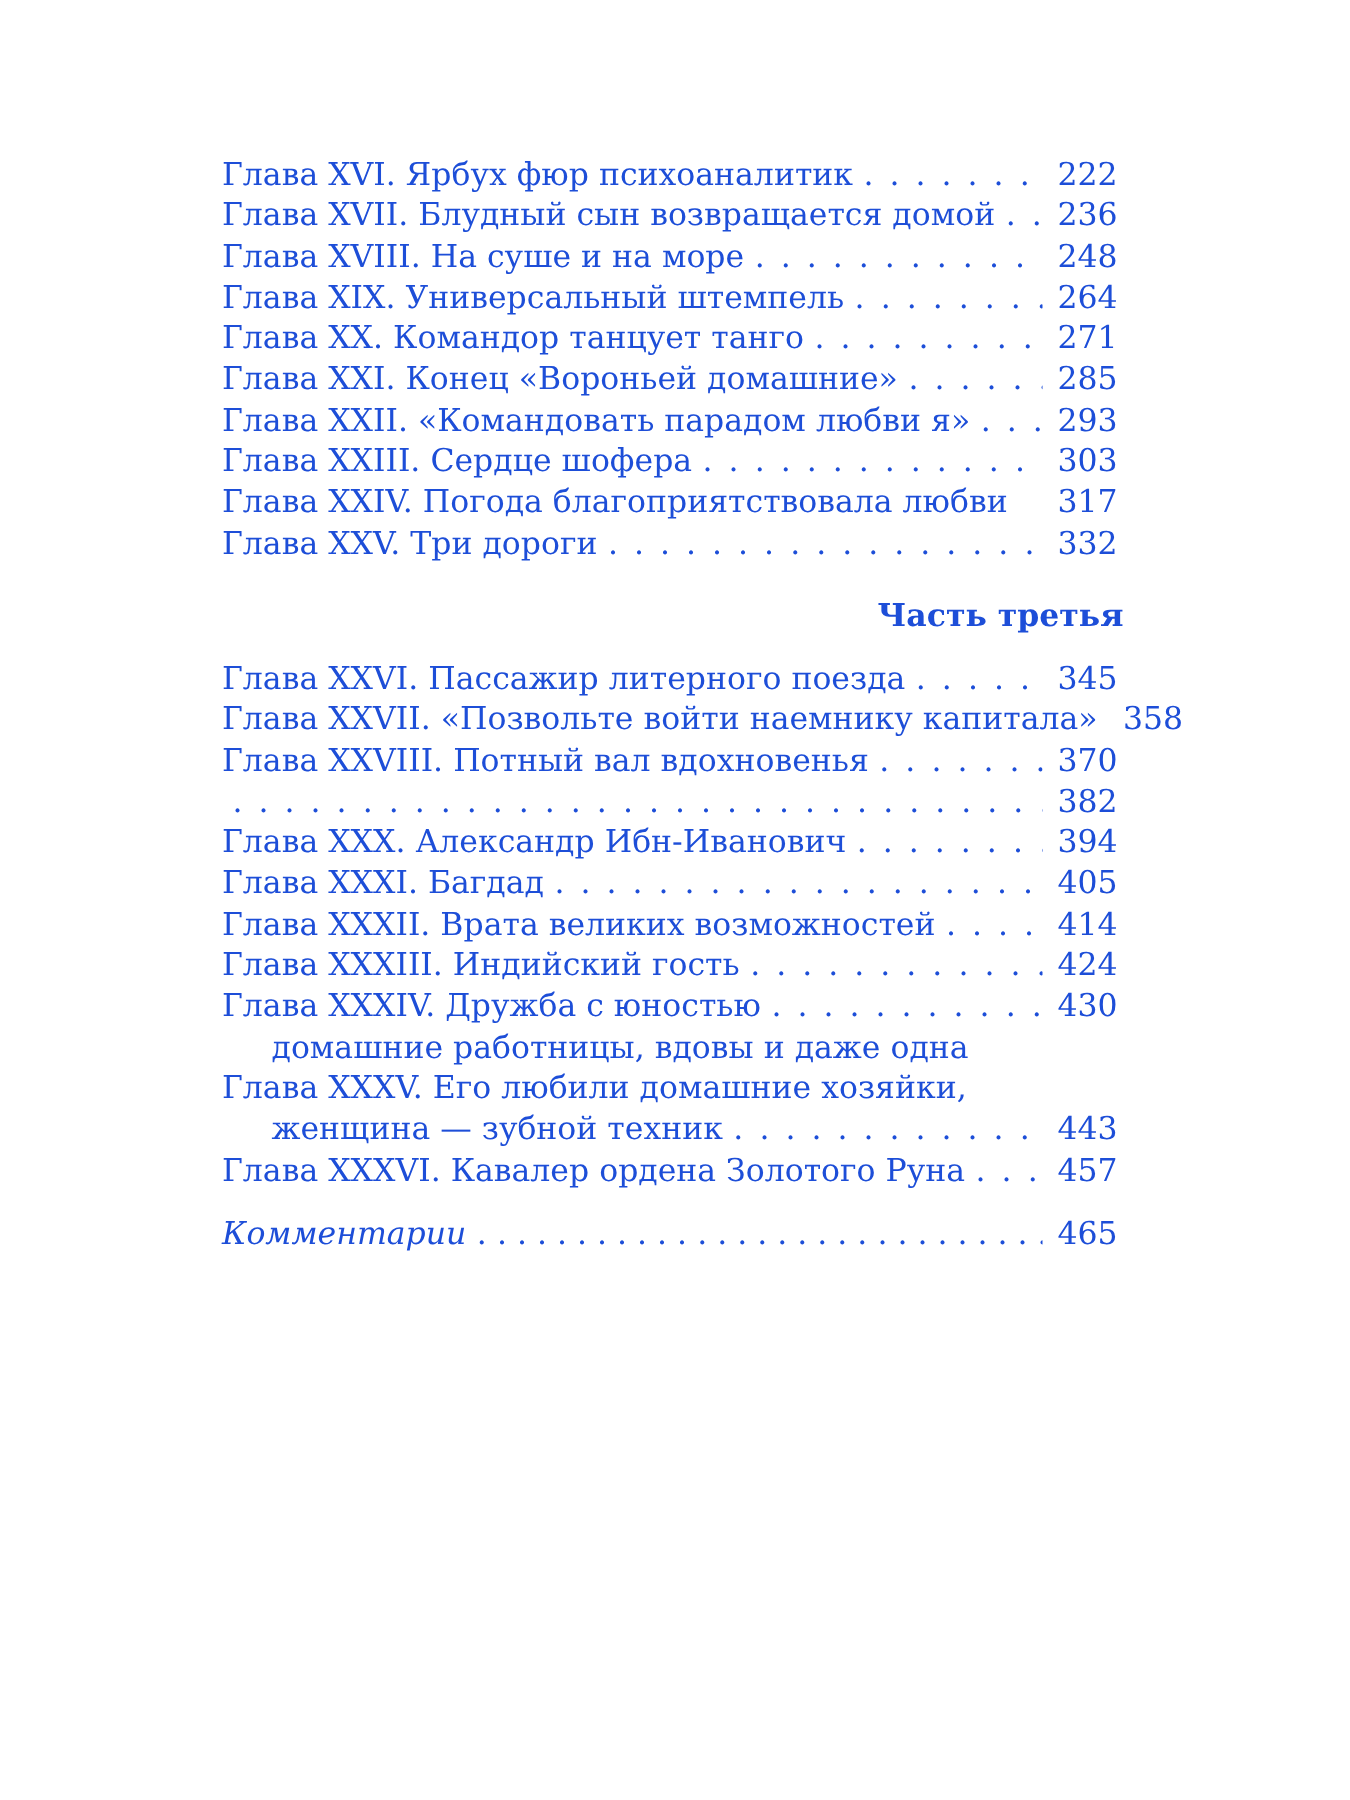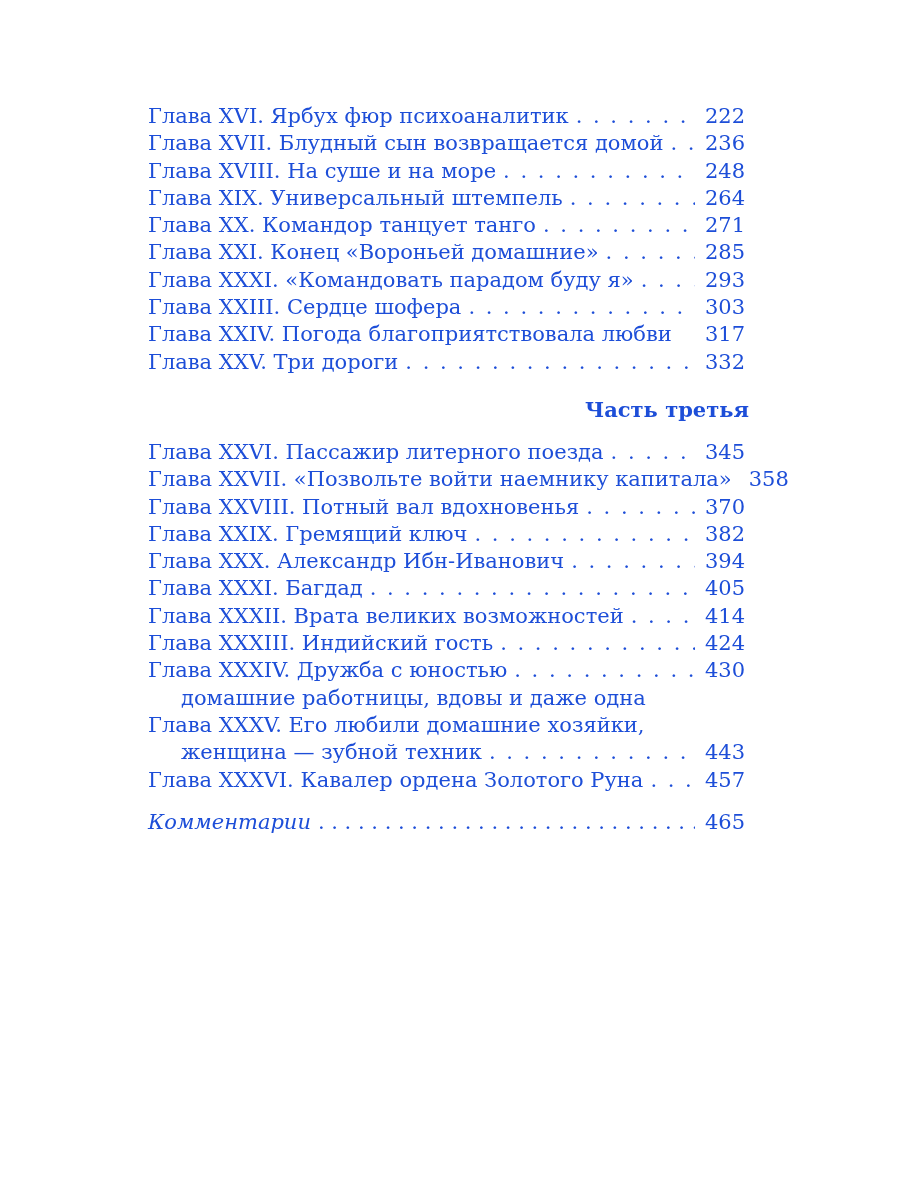--- a/index.html
+++ b/index.html
@@ -103,21 +103,21 @@
           <span class="toc-title">Глава XX. Командор танцует танго</span>
           <span class="leader">. . . . . . . . . . . . . . . . . . . . . . . . . . . . . . . . . . . . . . . . . . . . . . . . . . . . . . . . . . . . </span>
           <span class="pagenum">271</span>
         </div>
         <div class="toc-row">
           <span class="toc-title">Глава XXI. Конец «Вороньей домашние»</span>
           <span class="leader">. . . . . . . . . . . . . . . . . . . . . . . . . . . . . . . . . . . . . . . . . . . . . . . . . . . . . . . . . . . . </span>
           <span class="pagenum">285</span>
         </div>
         <div class="toc-row">
-          <span class="toc-title">Глава XXXI. «Командовать парадом буду я»</span>
+          <span class="toc-title">Глава XXII. «Командовать парадом любви я»</span>
           <span class="leader">. . . . . . . . . . . . . . . . . . . . . . . . . . . . . . . . . . . . . . . . . . . . . . . . . . . . . . . . . . . . </span>
           <span class="pagenum">293</span>
         </div>
         <div class="toc-row">
           <span class="toc-title">Глава XXIII. Сердце шофера</span>
           <span class="leader">. . . . . . . . . . . . . . . . . . . . . . . . . . . . . . . . . . . . . . . . . . . . . . . . . . . . . . . . . . . . </span>
           <span class="pagenum">303</span>
         </div>
         <div class="toc-row">
           <span class="toc-title">Глава XXIV. Погода благоприятствовала любви</span>
@@ -145,21 +145,20 @@
           <span class="toc-title">Глава XXVII. «Позвольте войти наемнику капитала»</span>
           <span class="leader"></span>
           <span class="pagenum">358</span>
         </div>
         <div class="toc-row">
           <span class="toc-title">Глава XXVIII. Потный вал вдохновенья</span>
           <span class="leader">. . . . . . . . . . . . . . . . . . . . . . . . . . . . . . . . . . . . . . . . . . . . . . . . . . . . . . . . . . . . </span>
           <span class="pagenum">370</span>
         </div>
         <div class="toc-row">
-          <span class="toc-title">Глава XXIX. Гремящий ключ</span>
           <span class="leader">. . . . . . . . . . . . . . . . . . . . . . . . . . . . . . . . . . . . . . . . . . . . . . . . . . . . . . . . . . . . </span>
           <span class="pagenum">382</span>
         </div>
         <div class="toc-row">
           <span class="toc-title">Глава XXX. Александр Ибн-Иванович</span>
           <span class="leader">. . . . . . . . . . . . . . . . . . . . . . . . . . . . . . . . . . . . . . . . . . . . . . . . . . . . . . . . . . . . </span>
           <span class="pagenum">394</span>
         </div>
         <div class="toc-row">
           <span class="toc-title">Глава XXXI. Багдад</span>

